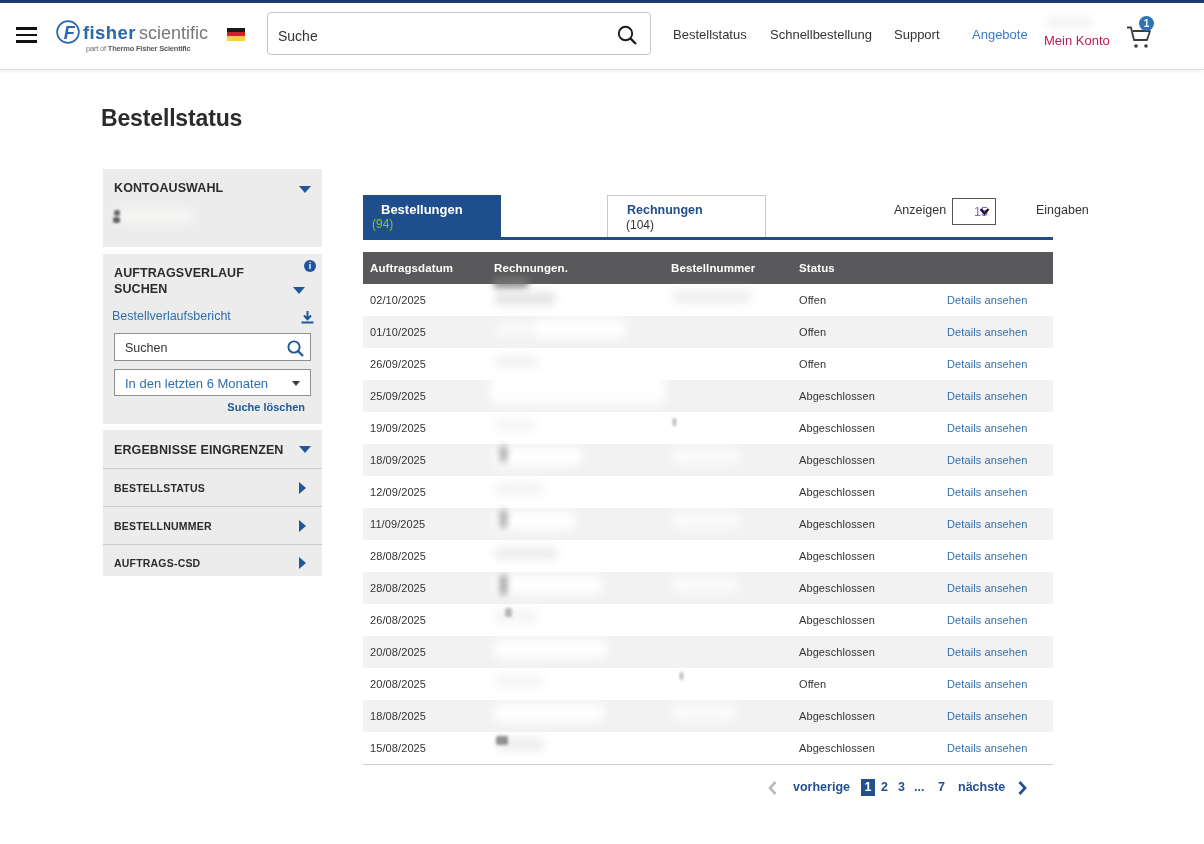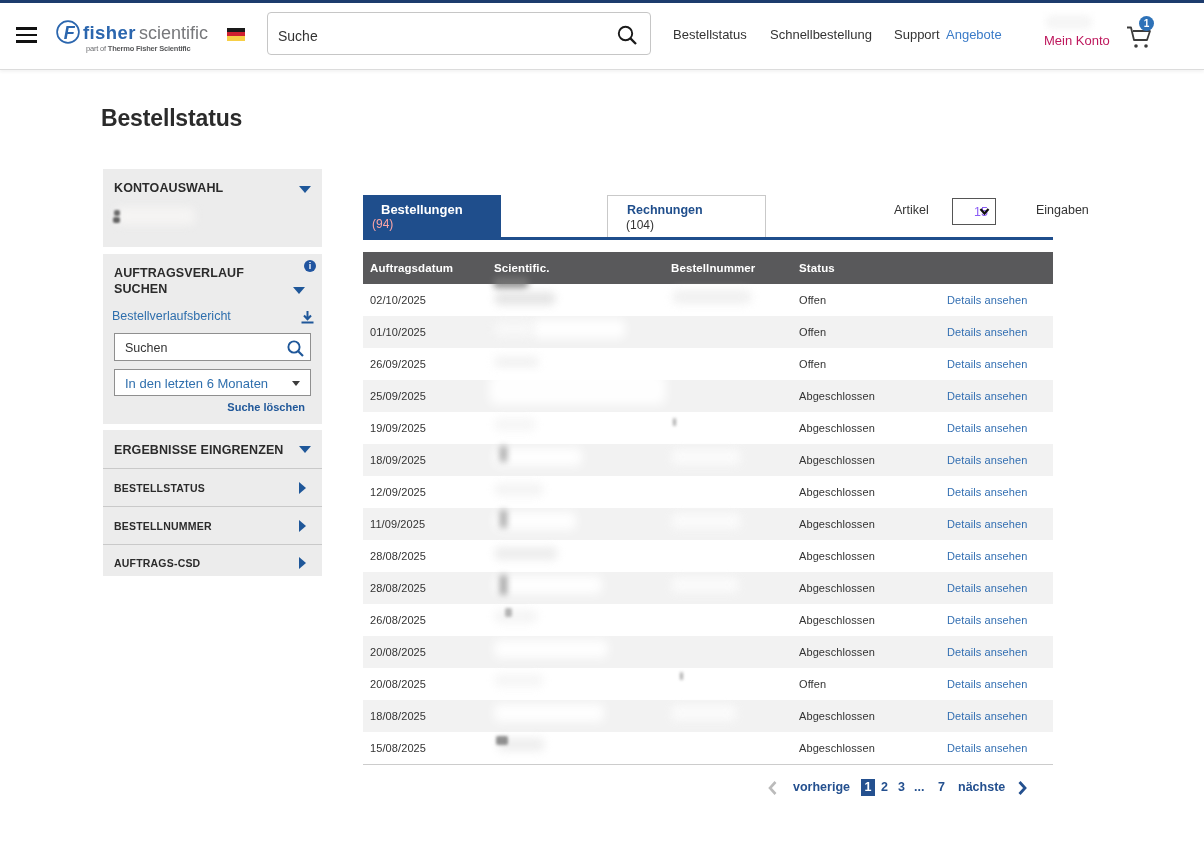--- a/index.html
+++ b/index.html
@@ -52,21 +52,21 @@
   .ssel { position:absolute; left:11px; top:115px; width:197px; height:27px; background:#fff; border:1px solid #8f8f8f; }
   .ssel span { position:absolute; left:10px; top:6px; font-size:13px; color:#2f6fad; }
   .caret { position:absolute; width:0; height:0; border-left:4.5px solid transparent; border-right:4.5px solid transparent; border-top:5px solid #3c3c3c; }
   .sloesch { position:absolute; right:17px; top:147px; font-size:11px; font-weight:bold; color:#1f5799; }
   .srow { position:absolute; left:0; width:219px; border-top:1px solid #c9c9c9; }
   .srow span { position:absolute; left:11px; font-size:10.5px; font-weight:bold; color:#2b2b2b; letter-spacing:0.2px; }
   
   .tab { position:absolute; top:195px; height:42px; }
   .tab1 { left:363px; width:138px; background:#1f4e8c; }
   .tab1 .l1 { position:absolute; left:18px; top:6.5px; font-size:13px; font-weight:bold; color:#fff; }
-  .tab1 .l2 { position:absolute; left:9px; top:21.5px; font-size:12px; color:#fca5a5; }
+  .tab1 .l2 { position:absolute; left:9px; top:21.5px; font-size:12px; color:#84cc16; }
   .tabw { background:#fff; border:1px solid #c9c9c9; border-bottom:none; }
   .tab2 { left:504px; width:97px; }
   .tab3 { left:607px; width:159px; }
   .tabw .l1 { position:absolute; top:6.5px; font-size:12.5px; font-weight:bold; color:#1f4e8c; }
   .tabw .l2 { position:absolute; top:21.5px; font-size:12px; color:#333; }
   .tabline { left:363px; top:237px; width:690px; height:3px; background:#1f4e8c; }
   .anz { left:894px; top:202.5px; font-size:12.5px; color:#333; }
   .eing { left:1000px; top:202.5px; font-size:12.5px; color:#333;margin-left:36px; }
   .asel { left:952px; top:198px; width:44px; height:27px; border:1px solid #555; background:#fff; }
   .asel span { position:absolute; left:21px; top:6px; font-size:12.5px; color:#8b5cf6; }
@@ -116,21 +116,21 @@
     <svg width="21" height="21" viewBox="0 0 21 21">
         <circle cx="8.5" cy="8.5" r="6.7" fill="none" stroke="#1a1a1a" stroke-width="1.9"></circle>
         <line x1="13.4" y1="13.4" x2="19" y2="19" stroke="#1a1a1a" stroke-width="2.3"></line>
       </svg>
   </div>
 
   <div class="nav">
     <a class="abs" style="left:673px">Bestellstatus</a>
     <a class="abs" style="left:770px">Schnellbestellung</a>
     <a class="abs" style="left:894px">Support</a>
-    <a class="abs blue" style="left:946px">Angebote</a>
+    <a class="abs blue" style="left:972px">Angebote</a>
   </div>
   <div class="abs blurname"></div>
   <div class="abs meink">Mein Konto</div>
   <svg class="abs cart" width="34" height="26" viewBox="0 0 34 26">
     <path d="M2 2.5 h4 l3 12.5 h13 l3 -9 h-17" fill="none" stroke="#3c3c3c" stroke-width="1.8" stroke-linejoin="round"></path>
     <circle cx="11" cy="21" r="1.8" fill="#3c3c3c"></circle>
     <circle cx="21" cy="21" r="1.8" fill="#3c3c3c"></circle>
   </svg>
   <div class="abs badge">1</div>
 
@@ -187,32 +187,32 @@
 
   <div class="abs tab tab1">
       <span class="l1">Bestellungen</span>
       <span class="l2">(94)</span>
     </div>
   <div class="abs tab tabw tab3">
       <span class="l1" style="left:19px">Rechnungen</span>
       <span class="l2" style="left:18px">(104)</span>
     </div>
   <div class="abs tabline"></div>
-  <div class="abs anz">Artikel</div>
+  <div class="abs anz">Anzeigen</div>
   <div class="abs asel">
       <span>15</span>
       <svg style="position:absolute;right:5px;top:8px" width="11" height="9" viewBox="0 0 11 9">
         <path d="M1.5 2 L5.5 6.5 L9.5 2" fill="none" stroke="#111" stroke-width="2.2"></path>
       </svg>
     </div>
   <div class="abs eing">Eingaben</div>
 
   <div class="abs thead">
     <span style="left:7px">Auftragsdatum</span>
-    <span style="left:131px">Scientific.</span>
+    <span style="left:131px">Rechnungen.</span>
     <span style="left:308px">Bestellnummer</span>
     <span style="left:436px">Status</span>
   </div>
   <div id="rows">
   <div class="trow" style="top:284px">
         <span class="d">02/10/2025</span>
         <span class="s">Offen</span>
         <span class="l">Details ansehen</span>
       </div>
   <div class="trow alt" style="top:316px">

